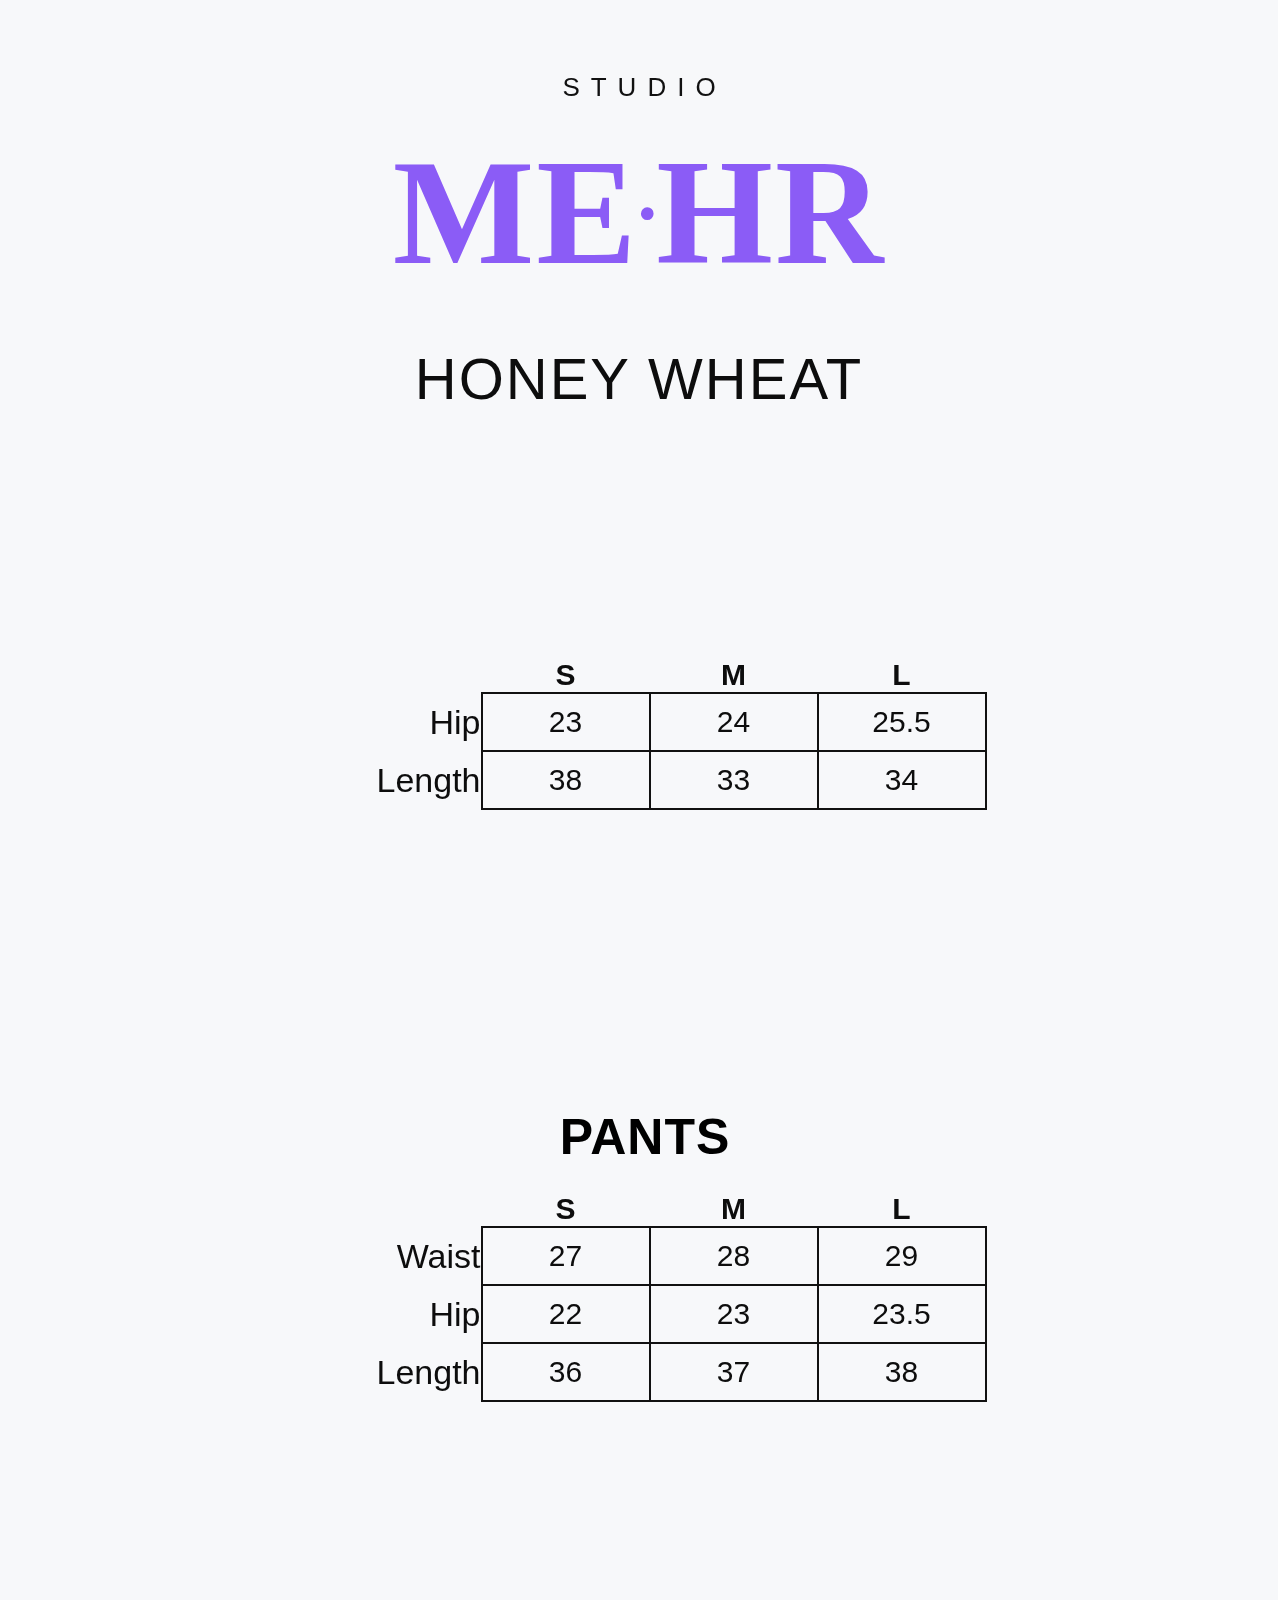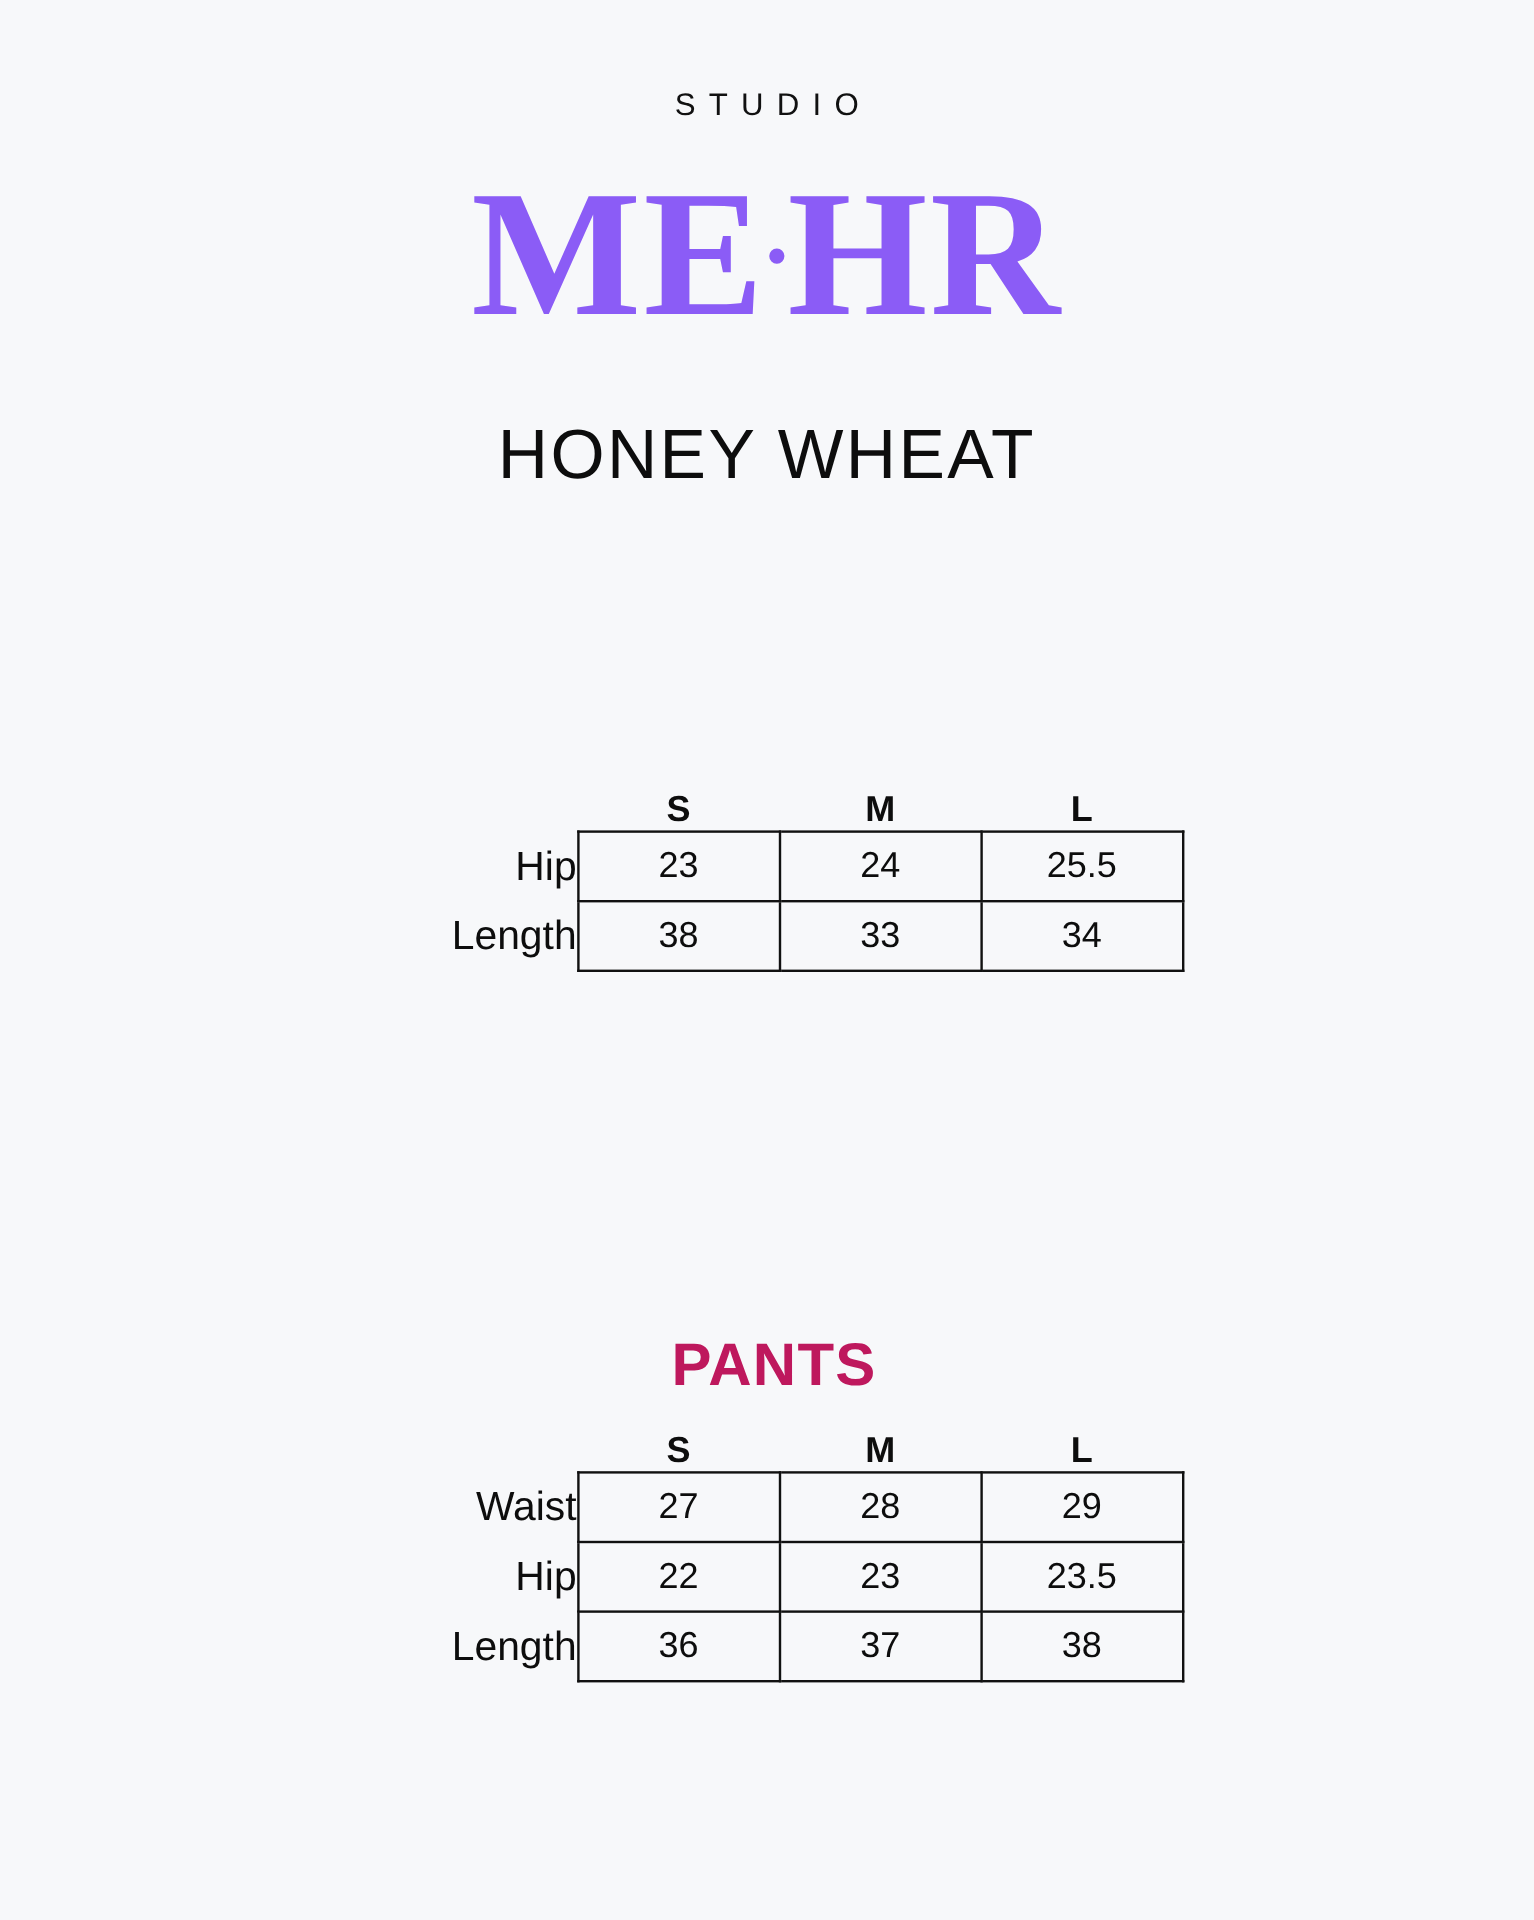--- a/index.html
+++ b/index.html
@@ -68,21 +68,21 @@
   }
   .block-top { top: 648px; }
   .block-bottom { top: 1108px; }
 
   .section-title {
     text-align: center;
     font-family: "Liberation Sans", sans-serif;
     font-size: 50px;
     font-weight: 700;
     letter-spacing: 1px;
-    color: #be185d;
+    color: #000000;
     margin: 0 0 16px 0;
     padding-left: 12px;
   }
 
   table.size-table {
     border-collapse: collapse;
     margin: 0 auto;
     table-layout: fixed;
   }
   table.size-table td, table.size-table th {

